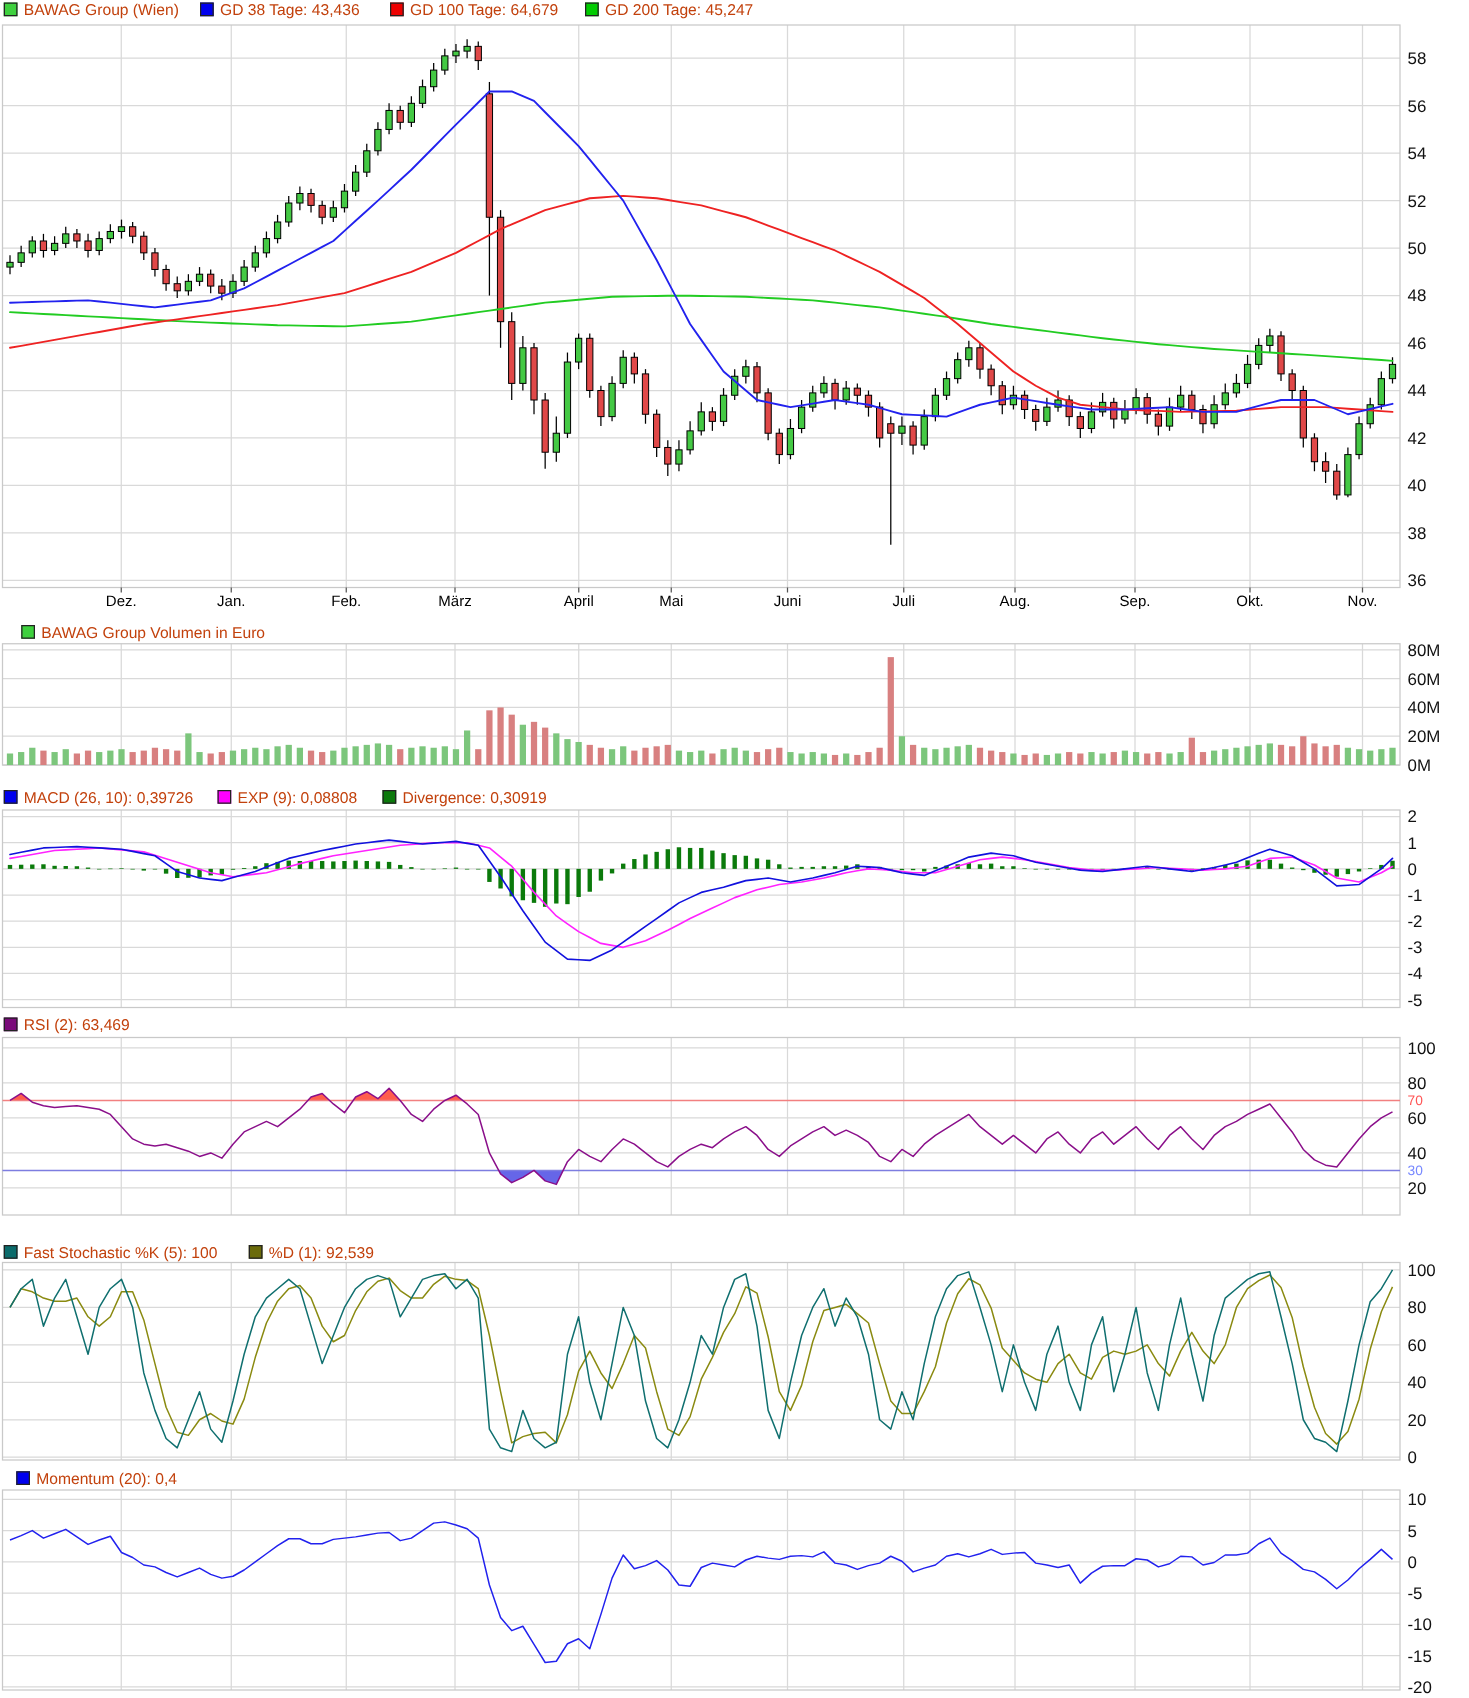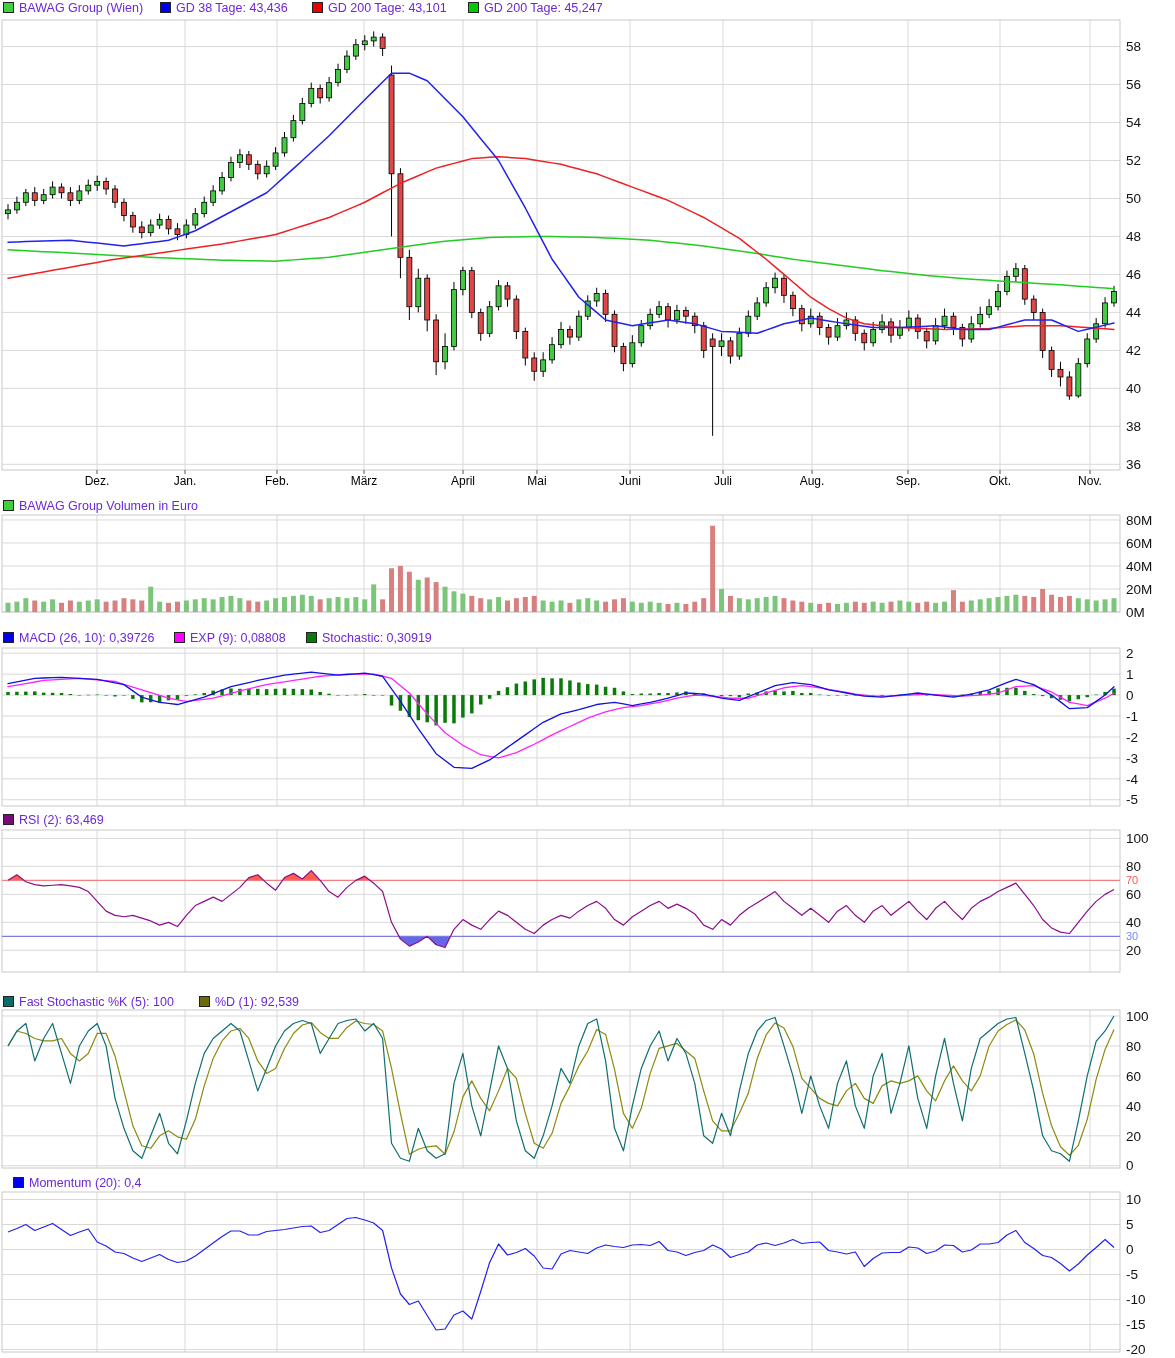--- a/index.html
+++ b/index.html
@@ -1,19 +1,19 @@
 <!DOCTYPE html>
 <html><head>
 <meta charset="utf-8">
 <style>
   html,body{margin:0;padding:0;background:#fff;font-family:"Liberation Sans",sans-serif;}
   .chart-wrap{position:relative;width:1175px;height:1358px;background:#fff;overflow:hidden;}
   svg{position:absolute;left:0;top:0;}
   svg text{font-family:"Liberation Sans",sans-serif;}
-  .li{position:absolute;white-space:nowrap;font-size:12.5px;color:#6d28d9;line-height:14px;}
+  .li{position:absolute;white-space:nowrap;font-size:12.5px;color:#c2410c;line-height:14px;}
   .sw{display:inline-block;width:9px;height:9px;border:1px solid #222;margin-right:5px;vertical-align:-1px;}
 </style>
 </head>
 <body>
 
 <div class="chart-wrap">
   <svg id="cv" width="1175" height="1358">
       <line x1="97" y1="20" x2="97" y2="470" stroke="#d9d9d9" stroke-width="1"></line>
       <line x1="185" y1="20" x2="185" y2="470" stroke="#d9d9d9" stroke-width="1"></line>
       <line x1="277" y1="20" x2="277" y2="470" stroke="#d9d9d9" stroke-width="1"></line>
@@ -723,32 +723,32 @@
       <line x1="2" y1="936.3251231527094" x2="1120" y2="936.3251231527094" stroke="#7d7de0" stroke-width="1.2"></line>
       <polyline points="8,880.3645320197045 16.91935483870968,874.768472906404 25.838709677419356,881.7635467980296 34.75806451612903,884.5615763546798 43.67741935483871,885.960591133005 52.596774193548384,885.2610837438424 61.516129032258064,884.5615763546798 70.43548387096774,885.960591133005 79.35483870967742,887.35960591133 88.2741935483871,891.5566502463054 97.19354838709677,901.3497536945813 106.11290322580645,911.1428571428571 115.03225806451613,915.3399014778325 123.95161290322581,916.7389162561576 132.8709677419355,915.3399014778325 141.79032258064515,918.1379310344828 150.70967741935485,920.935960591133 159.6290322580645,925.1330049261084 168.5483870967742,922.3349753694581 177.46774193548387,926.5320197044335 186.38709677419354,915.3399014778325 195.30645161290323,905.5467980295566 204.2258064516129,901.3497536945813 213.1451612903226,897.1527093596059 222.06451612903226,901.3497536945813 230.98387096774192,894.3546798029556 239.90322580645162,887.35960591133 248.82258064516128,877.5665024630542 257.741935483871,874.768472906404 266.66129032258067,883.1625615763547 275.5806451612903,890.1576354679803 284.5,877.5665024630542 293.4193548387097,873.3694581280788 302.33870967741933,878.9655172413793 311.258064516129,870.5714285714286 320.1774193548387,880.3645320197045 329.0967741935484,891.5566502463054 338.01612903225805,897.1527093596059 346.93548387096774,887.35960591133 355.85483870967744,880.3645320197045 364.7741935483871,876.167487684729 373.69354838709677,883.1625615763547 382.61290322580646,891.5566502463054 391.53225806451616,922.3349753694581 400.4516129032258,939.1231527093596 409.3709677419355,946.1182266009853 418.2903225806452,941.9211822660099 427.2096774193548,936.3251231527094 436.1290322580645,944.7192118226601 445.0483870967742,947.5172413793103 453.96774193548384,929.3300492610838 462.88709677419354,919.5369458128079 471.80645161290323,925.1330049261084 480.7258064516129,929.3300492610838 489.64516129032256,919.5369458128079 498.56451612903226,911.1428571428571 507.48387096774195,915.3399014778325 516.4032258064516,922.3349753694581 525.3225806451613,929.3300492610838 534.241935483871,933.5270935960591 543.1612903225806,925.1330049261084 552.0806451612904,919.5369458128079 561,915.3399014778325 569.9193548387096,918.1379310344828 578.8387096774194,911.1428571428571 587.758064516129,905.5467980295566 596.6774193548387,901.3497536945813 605.5967741935484,908.3448275862069 614.516129032258,919.5369458128079 623.4354838709677,925.1330049261084 632.3548387096774,916.7389162561576 641.2741935483871,911.1428571428571 650.1935483870968,905.5467980295566 659.1129032258065,901.3497536945813 668.0322580645161,908.3448275862069 676.9516129032259,904.1477832512315 685.8709677419355,908.3448275862069 694.7903225806451,913.9408866995074 703.7096774193549,925.1330049261084 712.6290322580645,929.3300492610838 721.5483870967741,919.5369458128079 730.4677419354839,925.1330049261084 739.3870967741935,915.3399014778325 748.3064516129032,908.3448275862069 757.2258064516129,902.7487684729064 766.1451612903226,897.1527093596059 775.0645161290323,891.5566502463054 783.983870967742,901.3497536945813 792.9032258064516,908.3448275862069 801.8225806451613,915.3399014778325 810.741935483871,908.3448275862069 819.6612903225806,915.3399014778325 828.5806451612904,922.3349753694581 837.5,911.1428571428571 846.4193548387096,905.5467980295566 855.3387096774194,915.3399014778325 864.258064516129,922.3349753694581 873.1774193548387,911.1428571428571 882.0967741935484,905.5467980295566 891.016129032258,915.3399014778325 899.9354838709677,908.3448275862069 908.8548387096774,901.3497536945813 917.7741935483871,911.1428571428571 926.6935483870968,919.5369458128079 935.6129032258065,908.3448275862069 944.5322580645161,901.3497536945813 953.4516129032259,911.1428571428571 962.3709677419355,919.5369458128079 971.2903225806451,908.3448275862069 980.2096774193549,901.3497536945813 989.1290322580645,897.1527093596059 998.0483870967741,891.5566502463054 1006.9677419354839,887.35960591133 1015.8870967741935,883.1625615763547 1024.8064516129032,894.3546798029556 1033.725806451613,905.5467980295566 1042.6451612903227,919.5369458128079 1051.5645161290322,927.9310344827586 1060.483870967742,932.128078817734 1069.4032258064517,933.5270935960591 1078.3225806451612,922.3349753694581 1087.241935483871,911.1428571428571 1096.1612903225807,901.3497536945813 1105.0806451612902,894.3546798029556 1114,889.4581280788177" fill="none" stroke="#8a0f8a" stroke-width="1.2" stroke-linejoin="round"></polyline>
       <polyline points="8,1045.9431279620853 16.91935483870968,1030.9668246445497 25.838709677419356,1033.4628751974724 34.75806451612903,1038.4549763033176 43.67741935483871,1040.95102685624 52.596774193548384,1040.95102685624 61.516129032258064,1038.4549763033176 70.43548387096774,1053.431279620853 79.35483870967742,1060.9194312796208 88.2741935483871,1053.431279620853 97.19354838709677,1033.4628751974724 106.11290322580645,1033.4628751974724 115.03225806451613,1055.9273301737758 123.95161290322581,1090.8720379146919 132.8709677419355,1125.8167456556082 141.79032258064515,1145.7851500789889 150.70967741935485,1148.2812006319116 159.6290322580645,1135.8009478672986 168.5483870967742,1130.8088467614534 177.46774193548387,1136.7993680884676 186.38709677419354,1139.2954186413901 195.30645161290323,1119.3270142180095 204.2258064516129,1085.8799368088467 213.1451612903226,1058.4233807266983 222.06451612903226,1040.95102685624 230.98387096774192,1030.9668246445497 239.90322580645162,1028.4707740916272 248.82258064516128,1038.4549763033176 257.741935483871,1060.9194312796208 266.66129032258067,1073.3996840442337 275.5806451612903,1068.4075829383887 284.5,1048.4391785150078 293.4193548387097,1033.4628751974724 302.33870967741933,1024.9763033175354 311.258064516129,1022.4802527646129 320.1774193548387,1032.4644549763034 329.0967741935484,1038.4549763033176 338.01612903225805,1038.4549763033176 346.93548387096774,1027.4723538704582 355.85483870967744,1020.9826224328594 364.7741935483871,1023.4786729857819 373.69354838709677,1024.477093206951 382.61290322580646,1030.9668246445497 391.53225806451616,1068.4075829383887 400.4516129032258,1113.3364928909953 409.3709677419355,1154.2717219589258 418.2903225806452,1149.2796208530806 427.2096774193548,1146.7835703001579 436.1290322580645,1145.7851500789889 445.0483870967742,1154.2717219589258 453.96774193548384,1131.8072669826224 462.88709677419354,1096.862559241706 471.80645161290323,1080.8878357030017 480.7258064516129,1098.3601895734598 489.64516129032256,1110.8404423380728 498.56451612903226,1090.8720379146919 507.48387096774195,1068.4075829383887 516.4032258064516,1078.391785150079 525.3225806451613,1113.3364928909953 534.241935483871,1143.2890995260664 543.1612903225806,1148.2812006319116 552.0806451612904,1133.304897314376 561,1103.3522906793048 569.9193548387096,1085.8799368088467 578.8387096774194,1065.911532385466 587.758064516129,1050.9352290679305 596.6774193548387,1029.4691943127962 605.5967741935484,1034.4612954186414 614.516129032258,1069.4060031595577 623.4354838709677,1113.3364928909953 632.3548387096774,1128.312796208531 641.2741935483871,1108.34439178515 650.1935483870968,1073.3996840442337 659.1129032258065,1048.4391785150078 668.0322580645161,1045.9431279620853 676.9516129032259,1043.4470774091626 685.8709677419355,1050.9352290679305 694.7903225806451,1058.4233807266983 703.7096774193549,1090.8720379146919 712.6290322580645,1120.824644549763 721.5483870967741,1130.8088467614534 730.4677419354839,1130.8088467614534 739.3870967741935,1113.3364928909953 748.3064516129032,1093.3680884676146 757.2258064516129,1058.4233807266983 766.1451612903226,1034.9605055292259 775.0645161290323,1022.9794628751974 783.983870967742,1027.9715639810427 792.9032258064516,1046.4423380726698 801.8225806451613,1078.391785150079 810.741935483871,1088.3759873617694 819.6612903225806,1098.3601895734598 828.5806451612904,1103.3522906793048 837.5,1105.8483412322275 846.4193548387096,1090.8720379146919 855.3387096774194,1083.3838862559242 864.258064516129,1098.3601895734598 873.1774193548387,1103.3522906793048 882.0967741935484,1085.8799368088467 891.016129032258,1080.8878357030017 899.9354838709677,1083.3838862559242 908.8548387096774,1080.8878357030017 917.7741935483871,1075.8957345971564 926.6935483870968,1090.8720379146919 935.6129032258065,1100.8562401263823 944.5322580645161,1080.8878357030017 953.4516129032259,1065.911532385466 962.3709677419355,1080.8878357030017 971.2903225806451,1090.8720379146919 980.2096774193549,1075.8957345971564 989.1290322580645,1045.9431279620853 998.0483870967741,1030.9668246445497 1006.9677419354839,1024.477093206951 1015.8870967741935,1019.9842022116903 1024.8064516129032,1029.9684044233807 1033.725806451613,1053.9304897314375 1042.6451612903227,1093.3680884676146 1051.5645161290322,1125.8167456556082 1060.483870967742,1146.7835703001579 1069.4032258064517,1155.2701421800948 1078.3225806451612,1145.2859399684044 1087.241935483871,1119.3270142180095 1096.1612903225807,1079.390205371248 1105.0806451612902,1049.4375987361768 1114,1029.4691943127962" fill="none" stroke="#8a8a10" stroke-width="1.2" stroke-linejoin="round"></polyline>
       <polyline points="8,1045.9431279620853 16.91935483870968,1030.9668246445497 25.838709677419356,1023.4786729857819 34.75806451612903,1060.9194312796208 43.67741935483871,1038.4549763033176 52.596774193548384,1023.4786729857819 61.516129032258064,1053.431279620853 70.43548387096774,1083.3838862559242 79.35483870967742,1045.9431279620853 88.2741935483871,1030.9668246445497 97.19354838709677,1023.4786729857819 106.11290322580645,1045.9431279620853 115.03225806451613,1098.3601895734598 123.95161290322581,1128.312796208531 132.8709677419355,1150.777251184834 141.79032258064515,1158.2654028436018 150.70967741935485,1135.8009478672986 159.6290322580645,1113.3364928909953 168.5483870967742,1143.2890995260664 177.46774193548387,1153.7725118483413 186.38709677419354,1120.824644549763 195.30645161290323,1083.3838862559242 204.2258064516129,1053.431279620853 213.1451612903226,1038.4549763033176 222.06451612903226,1030.9668246445497 230.98387096774192,1023.4786729857819 239.90322580645162,1030.9668246445497 248.82258064516128,1060.9194312796208 257.741935483871,1090.8720379146919 266.66129032258067,1068.4075829383887 275.5806451612903,1045.9431279620853 284.5,1030.9668246445497 293.4193548387097,1023.4786729857819 302.33870967741933,1020.4834123222748 311.258064516129,1023.4786729857819 320.1774193548387,1053.431279620853 329.0967741935484,1038.4549763033176 338.01612903225805,1023.4786729857819 346.93548387096774,1020.4834123222748 355.85483870967744,1018.9857819905213 364.7741935483871,1030.9668246445497 373.69354838709677,1023.4786729857819 382.61290322580646,1038.4549763033176 391.53225806451616,1143.2890995260664 400.4516129032258,1158.2654028436018 409.3709677419355,1161.260663507109 418.2903225806452,1128.312796208531 427.2096774193548,1150.777251184834 436.1290322580645,1158.2654028436018 445.0483870967742,1153.7725118483413 453.96774193548384,1083.3838862559242 462.88709677419354,1053.431279620853 471.80645161290323,1105.8483412322275 480.7258064516129,1135.8009478672986 489.64516129032256,1090.8720379146919 498.56451612903226,1045.9431279620853 507.48387096774195,1068.4075829383887 516.4032258064516,1120.824644549763 525.3225806451613,1150.777251184834 534.241935483871,1158.2654028436018 543.1612903225806,1135.8009478672986 552.0806451612904,1105.8483412322275 561,1068.4075829383887 569.9193548387096,1083.3838862559242 578.8387096774194,1045.9431279620853 587.758064516129,1023.4786729857819 596.6774193548387,1018.9857819905213 605.5967741935484,1060.9194312796208 614.516129032258,1128.312796208531 623.4354838709677,1150.777251184834 632.3548387096774,1105.8483412322275 641.2741935483871,1068.4075829383887 650.1935483870968,1045.9431279620853 659.1129032258065,1030.9668246445497 668.0322580645161,1060.9194312796208 676.9516129032259,1038.4549763033176 685.8709677419355,1053.431279620853 694.7903225806451,1083.3838862559242 703.7096774193549,1135.8009478672986 712.6290322580645,1143.2890995260664 721.5483870967741,1113.3364928909953 730.4677419354839,1135.8009478672986 739.3870967741935,1090.8720379146919 748.3064516129032,1053.431279620853 757.2258064516129,1030.9668246445497 766.1451612903226,1020.4834123222748 775.0645161290323,1017.4881516587677 783.983870967742,1045.9431279620853 792.9032258064516,1075.8957345971564 801.8225806451613,1113.3364928909953 810.741935483871,1075.8957345971564 819.6612903225806,1105.8483412322275 828.5806451612904,1128.312796208531 837.5,1083.3838862559242 846.4193548387096,1060.9194312796208 855.3387096774194,1105.8483412322275 864.258064516129,1128.312796208531 873.1774193548387,1075.8957345971564 882.0967741935484,1053.431279620853 891.016129032258,1113.3364928909953 899.9354838709677,1083.3838862559242 908.8548387096774,1045.9431279620853 917.7741935483871,1098.3601895734598 926.6935483870968,1128.312796208531 935.6129032258065,1075.8957345971564 944.5322580645161,1038.4549763033176 953.4516129032259,1083.3838862559242 962.3709677419355,1120.824644549763 971.2903225806451,1068.4075829383887 980.2096774193549,1038.4549763033176 989.1290322580645,1030.9668246445497 998.0483870967741,1023.4786729857819 1006.9677419354839,1018.9857819905213 1015.8870967741935,1017.4881516587677 1024.8064516129032,1053.431279620853 1033.725806451613,1090.8720379146919 1042.6451612903227,1135.8009478672986 1051.5645161290322,1150.777251184834 1060.483870967742,1153.7725118483413 1069.4032258064517,1161.260663507109 1078.3225806451612,1120.824644549763 1087.241935483871,1075.8957345971564 1096.1612903225807,1041.4502369668246 1105.0806451612902,1030.9668246445497 1114,1015.9905213270142" fill="none" stroke="#0f6f6f" stroke-width="1.2" stroke-linejoin="round"></polyline>
       <polyline points="8,1232 16.91935483870968,1228.5 25.838709677419356,1224.5 34.75806451612903,1230.5 43.67741935483871,1227 52.596774193548384,1223.5 61.516129032258064,1229.5 70.43548387096774,1235.5 79.35483870967742,1232 88.2741935483871,1229 97.19354838709677,1242 106.11290322580645,1246 115.03225806451613,1252 123.95161290322581,1253.5 132.8709677419355,1258 141.79032258064515,1261.5 150.70967741935485,1258 159.6290322580645,1254.5 168.5483870967742,1259.5 177.46774193548387,1262.5 186.38709677419354,1261 195.30645161290323,1256 204.2258064516129,1249.5 213.1451612903226,1243 222.06451612903226,1236.5 230.98387096774192,1231 239.90322580645162,1231 248.82258064516128,1235 257.741935483871,1235 266.66129032258067,1231.5 275.5806451612903,1230.5 284.5,1229.5 293.4193548387097,1228 302.33870967741933,1226.5 311.258064516129,1226 320.1774193548387,1232.5 329.0967741935484,1230.5 338.01612903225805,1224.5 346.93548387096774,1218.5 355.85483870967744,1217.5 364.7741935483871,1220 373.69354838709677,1223 382.61290322580646,1230.5 391.53225806451616,1268 400.4516129032258,1294 409.3709677419355,1304.5 418.2903225806452,1301 427.2096774193548,1315.5 436.1290322580645,1330 445.0483870967742,1329 453.96774193548384,1315 462.88709677419354,1311 471.80645161290323,1319 480.7258064516129,1291.5 489.64516129032256,1262.5 498.56451612903226,1244 507.48387096774195,1255 516.4032258064516,1252.5 525.3225806451613,1248.5 534.241935483871,1256 543.1612903225806,1268 552.0806451612904,1269 561,1254 569.9193548387096,1250.5 578.8387096774194,1252 587.758064516129,1253.5 596.6774193548387,1248 605.5967741935484,1245 614.516129032258,1246.5 623.4354838709677,1247.5 632.3548387096774,1245 641.2741935483871,1244.5 650.1935483870968,1245.5 659.1129032258065,1241.5 668.0322580645161,1250.5 676.9516129032259,1252 685.8709677419355,1255.5 694.7903225806451,1252.5 703.7096774193549,1250.5 712.6290322580645,1245 721.5483870967741,1249 730.4677419354839,1257.5 739.3870967741935,1254.5 748.3064516129032,1252 757.2258064516129,1245 766.1451612903226,1243 775.0645161290323,1245.5 783.983870967742,1243 792.9032258064516,1239.5 801.8225806451613,1243.5 810.741935483871,1242.5 819.6612903225806,1242 828.5806451612904,1250.5 837.5,1252 846.4193548387096,1254 855.3387096774194,1252 864.258064516129,1266.5 873.1774193548387,1258.5 882.0967741935484,1253 891.016129032258,1252.5 899.9354838709677,1252.5 908.8548387096774,1247 917.7741935483871,1248 926.6935483870968,1253.5 935.6129032258065,1251 944.5322580645161,1245 953.4516129032259,1245.5 962.3709677419355,1252 971.2903225806451,1250 980.2096774193549,1244 989.1290322580645,1244 998.0483870967741,1242.5 1006.9677419354839,1235 1015.8870967741935,1230.5 1024.8064516129032,1242.5 1033.725806451613,1248.5 1042.6451612903227,1255.5 1051.5645161290322,1257.5 1060.483870967742,1263.5 1069.4032258064517,1271 1078.3225806451612,1264 1087.241935483871,1255 1096.1612903225807,1247.5 1105.0806451612902,1239.5 1114,1247.5" fill="none" stroke="#2222ee" stroke-width="1.2" stroke-linejoin="round"></polyline>
     </svg>
 
   <div>
     <span class="li" style="left:3px;top:1px"><i class="sw" style="background-color: rgb(62, 209, 62);"></i><span>BAWAG Group (Wien)</span></span>
     <span class="li" style="left:160px;top:1px"><i class="sw" style="background-color: rgb(0, 0, 238);"></i><span>GD 38 Tage: 43,436</span></span>
-    <span class="li" style="left:312px;top:1px"><i class="sw" style="background-color: rgb(238, 0, 0);"></i><span>GD 200 Tage: 43,101</span></span>
+    <span class="li" style="left:312px;top:1px"><i class="sw" style="background-color: rgb(238, 0, 0);"></i><span>GD 100 Tage: 64,679</span></span>
     <span class="li" style="left:468px;top:1px"><i class="sw" style="background-color: rgb(0, 204, 0);"></i><span>GD 200 Tage: 45,247</span></span>
   </div>
 
   <div>
-    <span class="li" style="left:3px;top:499px"><i class="sw" style="background-color: rgb(62, 209, 62);"></i><span>BAWAG Group Volumen in Euro</span></span>
+    <span class="li" style="left:17px;top:499px"><i class="sw" style="background-color: rgb(62, 209, 62);"></i><span>BAWAG Group Volumen in Euro</span></span>
   </div>
 
   <div>
     <span class="li" style="left:3px;top:631px"><i class="sw" style="background-color: rgb(0, 0, 238);"></i><span>MACD (26, 10): 0,39726</span></span>
     <span class="li" style="left:174px;top:631px"><i class="sw" style="background-color: rgb(255, 0, 255);"></i><span>EXP (9): 0,08808</span></span>
-    <span class="li" style="left:306px;top:631px"><i class="sw" style="background-color: rgb(11, 122, 11);"></i><span>Stochastic: 0,30919</span></span>
+    <span class="li" style="left:306px;top:631px"><i class="sw" style="background-color: rgb(11, 122, 11);"></i><span>Divergence: 0,30919</span></span>
   </div>
 
   <div>
     <span class="li" style="left:3px;top:813px"><i class="sw" style="background-color: rgb(122, 10, 122);"></i><span>RSI (2): 63,469</span></span>
   </div>
 
   <div>
     <span class="li" style="left:3px;top:995px"><i class="sw" style="background-color: rgb(10, 107, 107);"></i><span>Fast Stochastic %K (5): 100</span></span>
     <span class="li" style="left:199px;top:995px"><i class="sw" style="background-color: rgb(107, 107, 10);"></i><span>%D (1): 92,539</span></span>
   </div>

